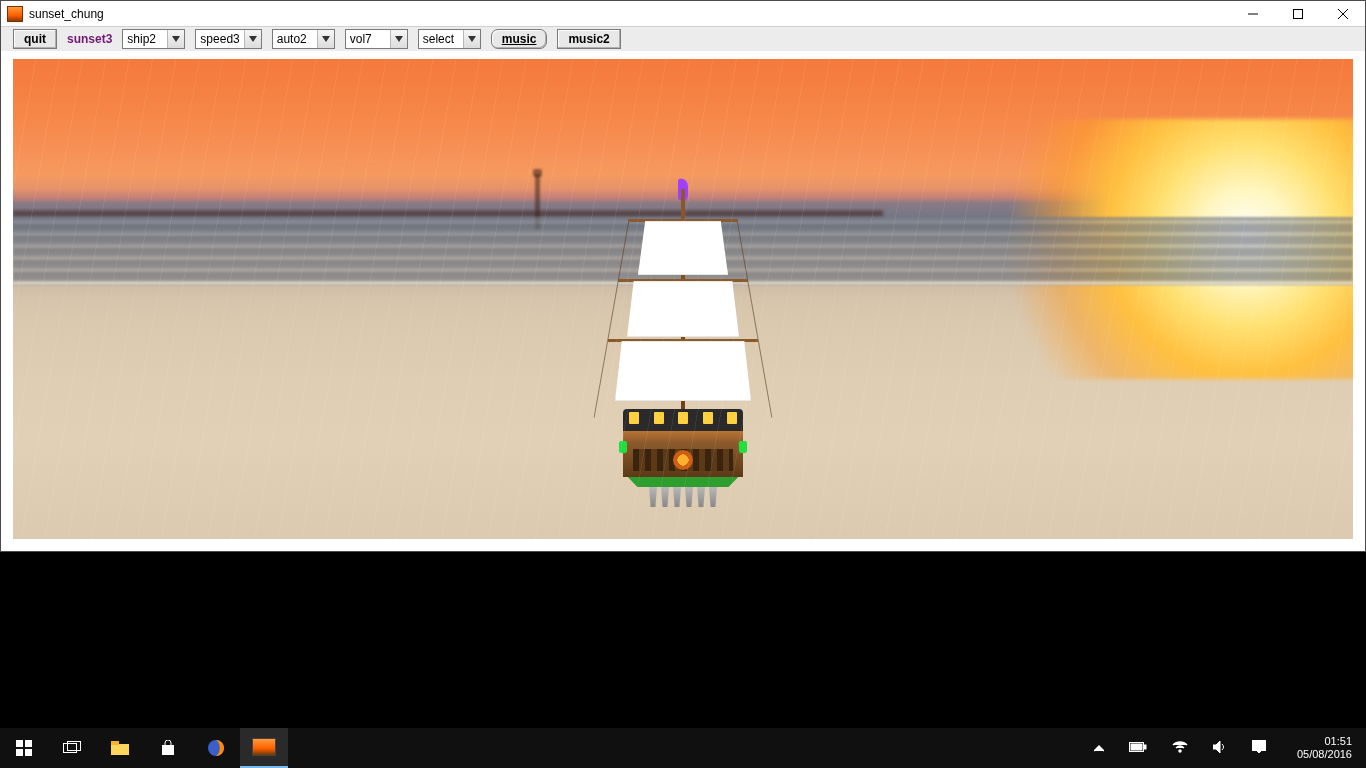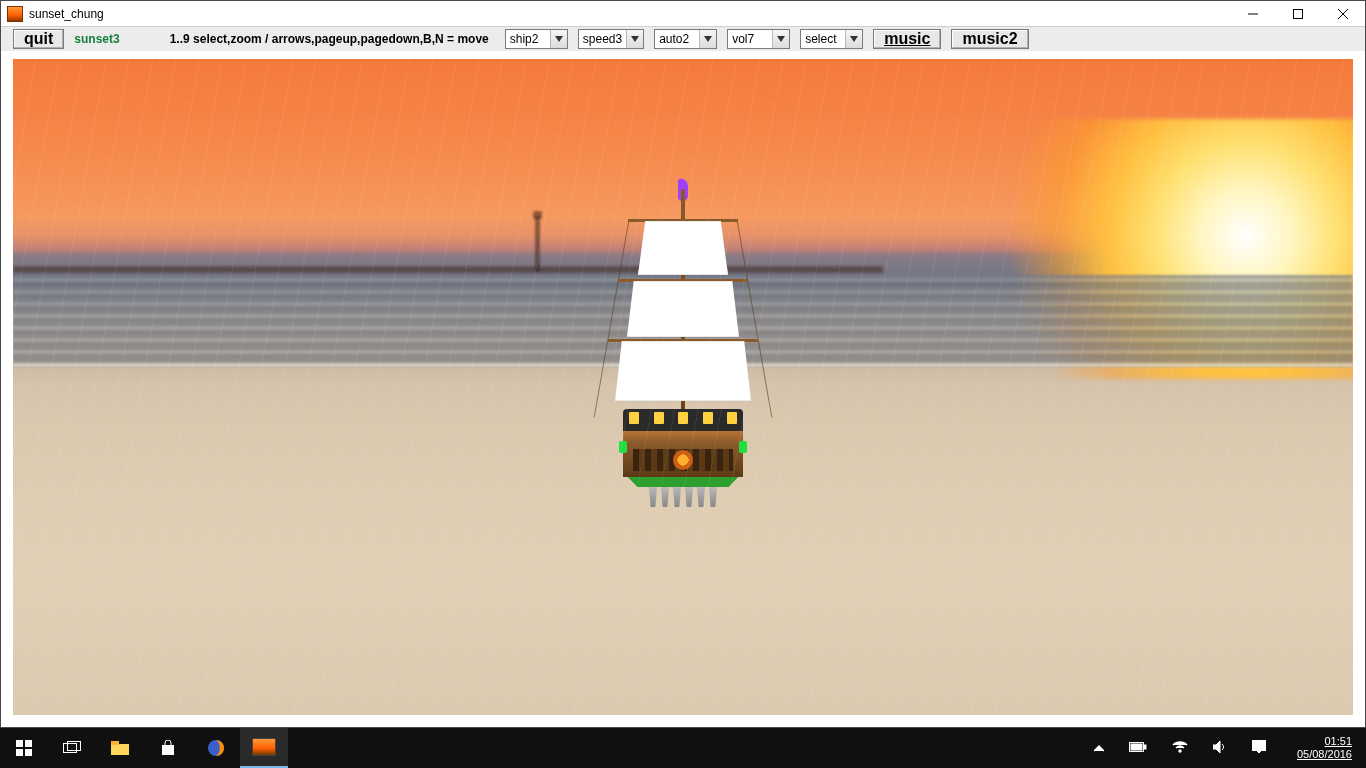--- a/index.html
+++ b/index.html
@@ -1,31 +1,31 @@
 <!DOCTYPE html>
 <html><head>
 <meta charset="utf-8">
 <style>
   * { box-sizing: border-box; margin: 0; padding: 0; }
   html, body { width: 1366px; height: 768px; font-family: "Segoe UI", Tahoma, sans-serif; font-size: 12px; overflow: hidden; background: #000; }
   
   
-  .window { width: 1366px; height: 728px; background: #fff; border: 1px solid #4a4a4a; position: relative; }
+  .window { width: 1366px; height: 552px; background: #fff; border: 1px solid #4a4a4a; position: relative; }
   .titlebar { height: 26px; background: #fff; display: flex; align-items: center; padding: 0 0 0 6px; border-bottom: 1px solid #d0d0d0; }
   .titlebar .app-icon { width: 16px; height: 16px; background: linear-gradient(to bottom, #ff9a3c 0%, #ff5e00 60%, #8b3a00 100%); margin-right: 6px; border: 1px solid #7a3000; }
   .titlebar .title { flex: 0 0 auto; color: #000; }
   .titlebar .spacer { flex: 1; }
   .winbtn { width: 45px; height: 26px; display: flex; align-items: center; justify-content: center; }
   .winbtn svg { stroke: #000; stroke-width: 1; fill: none; }
   
   
   .toolbar { height: 24px; background: #ececec; display: flex; align-items: center; gap: 10px; padding: 2px 12px; }
-  .tbtn { height: 20px; padding: 0 10px; border: 1px solid #7a7a7a; background: #e8e8e8; font-family: inherit; font-size: 16px; font-weight: bold; cursor: pointer; box-shadow: inset -1px -1px 0 #b0b0b0, inset 1px 1px 0 #fff; }
-  .tbtn.emph { text-decoration: underline; }
-  .status-label { font-size: 12px; font-weight: bold; color: #15803d; white-space: nowrap; }
+  .tbtn { height: 20px; padding: 0 10px; border: 1px solid #7a7a7a; background: #e8e8e8; font-family: inherit; font-size: 12px; font-weight: bold; cursor: pointer; box-shadow: inset -1px -1px 0 #b0b0b0, inset 1px 1px 0 #fff; }
+  .tbtn.emph { text-decoration: underline; border-radius: 7px; }
+  .status-label { font-size: 12px; font-weight: bold; color: #701a75; white-space: nowrap; }
   .hint-label { font-size: 12px; font-weight: bold; color: #000; white-space: nowrap; margin-left: 40px; margin-right: 6px; }
   .combo { height: 20px; border: 1px solid #7a7a7a; background: #fff; display: flex; align-items: center; font-weight: normal; font-size: 12px; }
   .combo .val { padding: 0 4px 0 4px; min-width: 44px; }
   .combo .arrow { width: 17px; height: 18px; border-left: 1px solid #b8b8b8; background: linear-gradient(#f6f6f6,#dcdcdc); display: flex; align-items: center; justify-content: center; }
   .combo .arrow svg { display:block; }
   
   
   .scene { position: absolute; left: 12px; top: 58px; right: 12px; bottom: 12px; background: linear-gradient(to bottom,
       #f47a3c 0%, #f58244 8%, #f68a4c 14%, #f79258 20%, #f69a60 24%,
       #e6926a 27%, #c08078 29%,
@@ -81,21 +81,21 @@
   .rudder-teeth span { width: 8px; height: 20px; background: linear-gradient(#b8b8b8,#888); clip-path: polygon(0 0,100% 0,80% 100%,20% 100%);}
   .lantern-l,.lantern-r { position:absolute; bottom: 46px; width: 8px; height: 12px; background: #20e040; border-radius: 2px;}
   .lantern-l { left: -4px;} .lantern-r { right: -4px;}
   .rigl,.rigr { position:absolute; top: 40px; width: 1px; height: 200px; background: rgba(90,60,30,0.6);}
   .rigl { left: 8px; transform: rotate(10deg);} .rigr { right: 8px; transform: rotate(-10deg);}
   
   
   .taskbar { position: absolute; left: 0; right: 0; bottom: 0; height: 40px; background: #101010; display: flex; align-items: center; color: #fff; }
   .taskbar .tbicon { width: 48px; height: 40px; display:flex; align-items:center; justify-content:center; }
   .taskbar .tbicon.active { background: #2a2a2a; border-bottom: 2px solid #76b9ed;}
-  .taskbar .tray { margin-left: auto; display:flex; align-items:center; gap: 25px; padding: 0 8px; font-size: 11px; text-decoration: underline;}
+  .taskbar .tray { margin-left: auto; display:flex; align-items:center; gap: 25px; padding: 0 8px; font-size: 11px;}
   .tray .clock { text-align: right; line-height: 1.2; padding: 0 6px;}
   .tray svg { stroke: #fff; fill: #fff; }
 </style>
 </head>
 <body>
 
 <div class="window">
   <div class="titlebar">
     <div class="app-icon"></div>
     <div class="title">sunset_chung</div>
@@ -114,21 +114,20 @@
         <svg width="10" height="10">
           <line x1="0" y1="0" x2="10" y2="10"></line>
           <line x1="10" y1="0" x2="0" y2="10"></line>
         </svg>
       </div>
   </div>
 
   <div class="toolbar">
     <button class="tbtn">quit</button>
     <span class="status-label">sunset3</span>
-    <span class="hint-label">1..9 select,zoom / arrows,pageup,pagedown,B,N = move</span>
 
     <div class="combo">
       <span class="val">ship2</span>
       <span class="arrow">
           <svg width="8" height="6">
             <polygon points="0,0 8,0 4,6" fill="#333"></polygon>
           </svg>
         </span>
     </div>
     <div class="combo">

